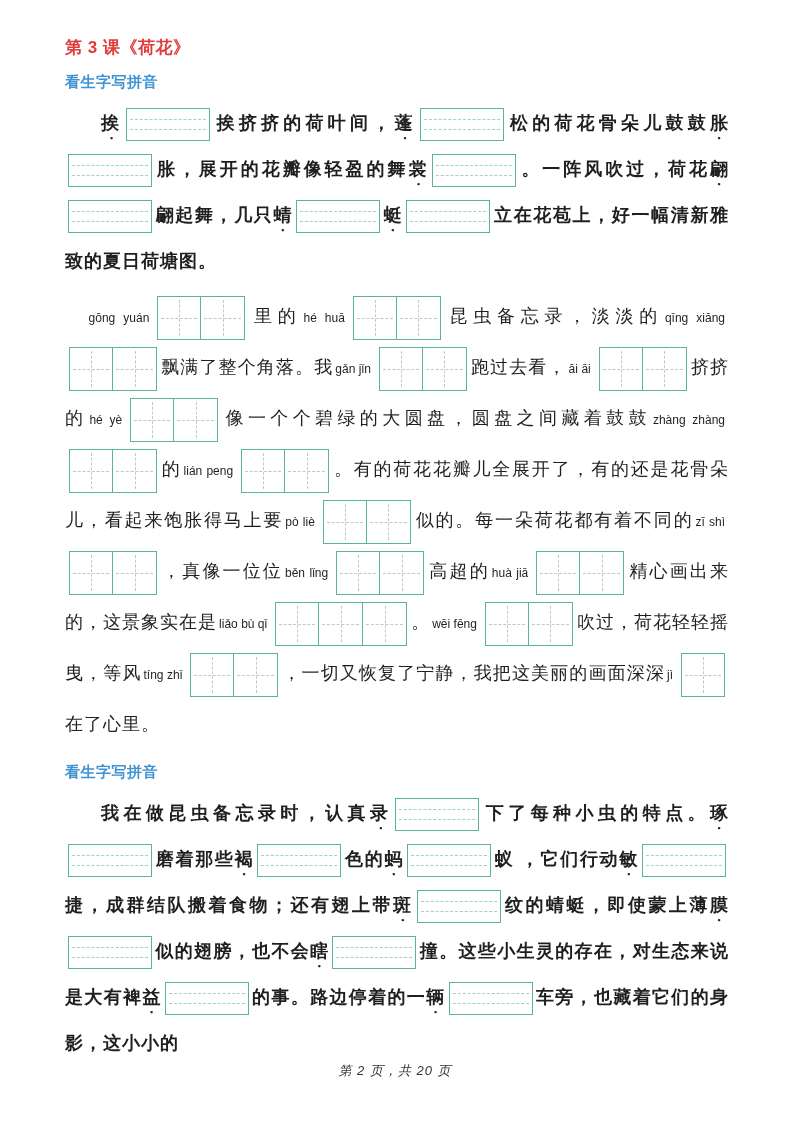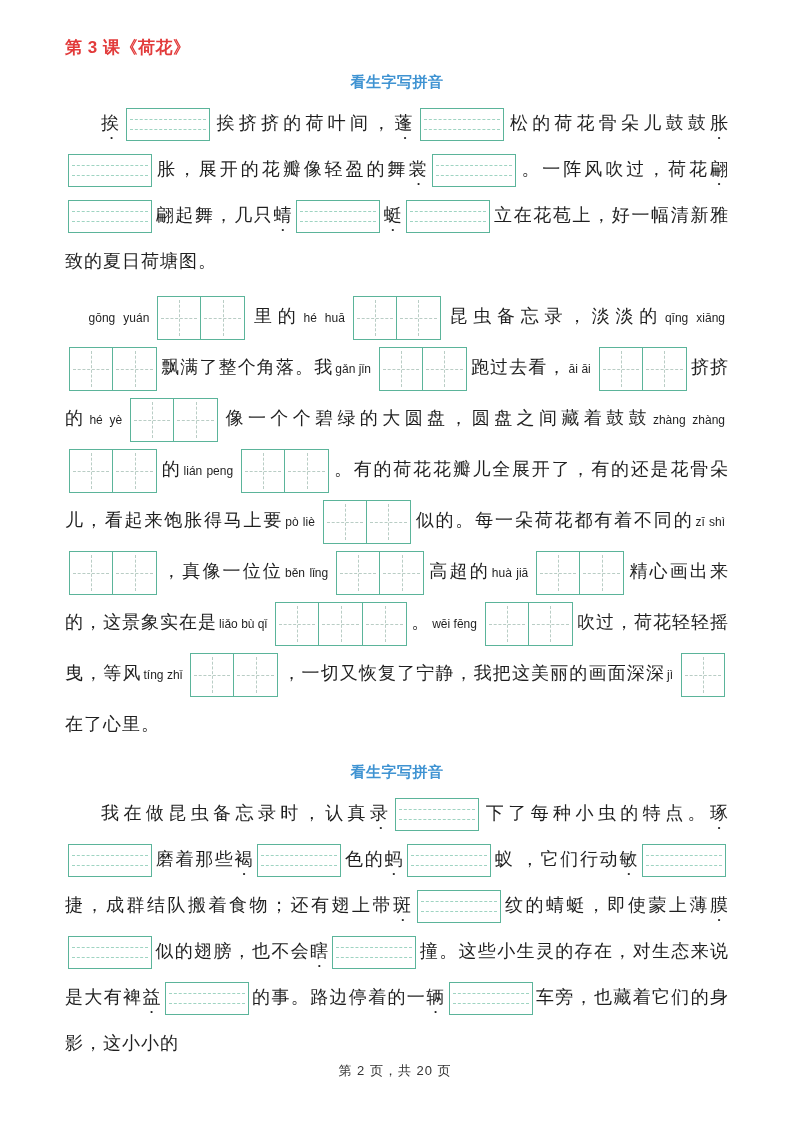--- a/index.html
+++ b/index.html
@@ -22,30 +22,29 @@
     letter-spacing:.5px;
   }
   .section-2 .lesson-title{margin-top:28px;}
   .block-subtitle{
     font-family:Liberation Mono, monospace;
     font-weight:bold;
     font-size:15px;
     color:var(--subheading_blue,#3f93d2);
     margin:14px 0 8px 0;
     letter-spacing:.5px;
-    text-align:center;
   }
   .para{
     margin:0 0 8px 0;
     font-size:18px;
     letter-spacing:1px;
     text-align:justify;
     color:var(--text,#222);
   }
-  .para.py-line{line-height:46px;}
+  .para.py-line{line-height:46px;font-weight:bold;}
   .para.tian-line{line-height:49px;}
   .para.indent-2{text-indent:2em;}
   .para.indent-sm{text-indent:1.2em;}
   .run{}
   .py{
     font-family:Liberation Sans, sans-serif;
     font-size:12px;
     letter-spacing:0;
     margin:0 4px 0 2px;
     white-space:nowrap;
@@ -98,20 +97,21 @@
   }
   .page-footer{
     position:absolute;
     left:0;right:3px;
     bottom:42px;
     text-align:center;
     font-family:"Liberation Sans", sans-serif;
     font-size:13px;
     letter-spacing:1px;
     color:var(--footer_text,#333);
+    font-style:italic;
   }
 </style>
 </head>
 <body>
 
 <div class="page">
 
   <section class="section-1">
     <h2 class="lesson-title">第 3 课《荷花》</h2>
 

